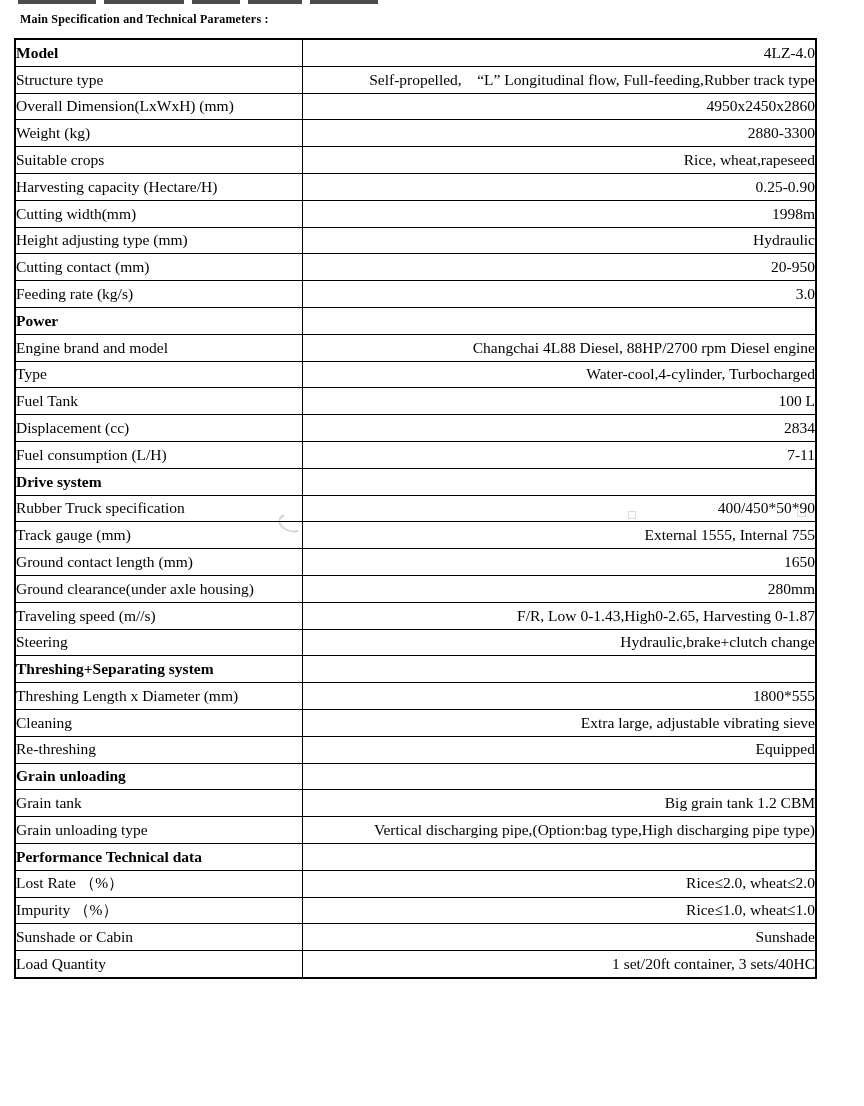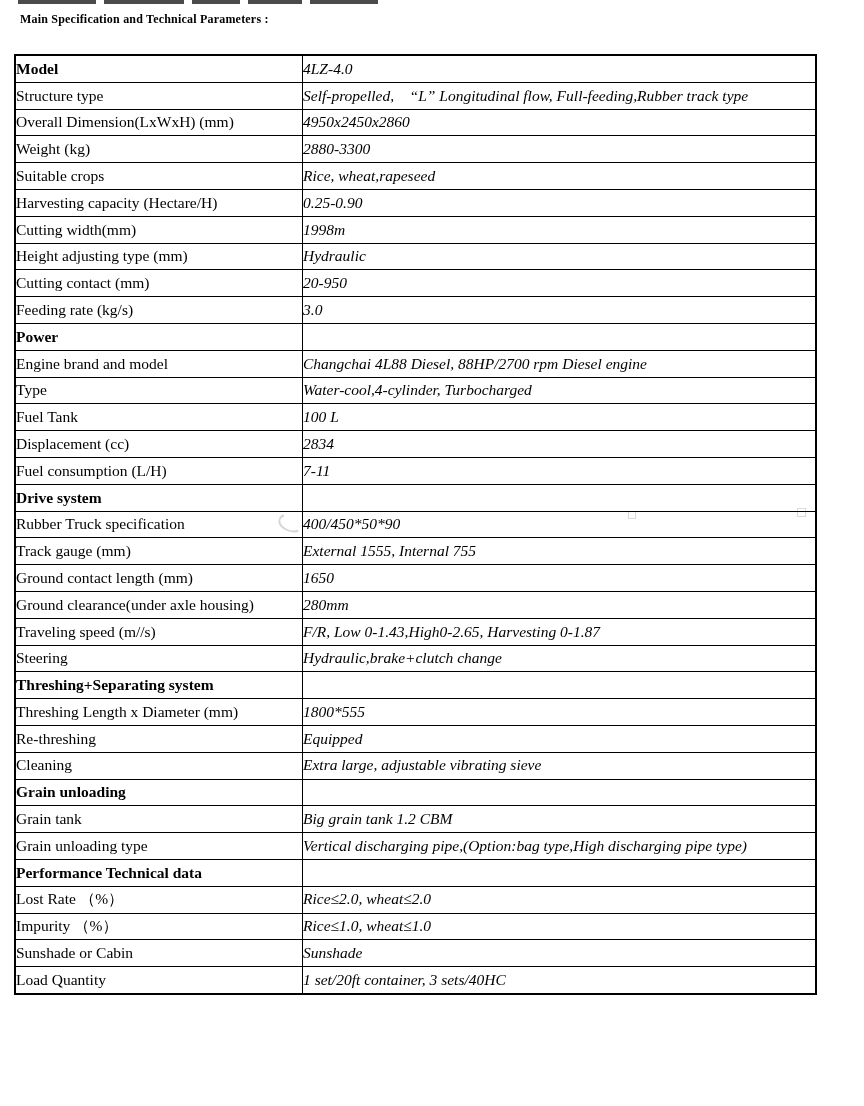--- a/index.html
+++ b/index.html
@@ -29,21 +29,21 @@
     top: 12px;
     margin: 0;
     font-size: 12px;
     font-weight: bold;
     letter-spacing: .2px;
     white-space: nowrap;
   }
   table.spec {
     position: absolute;
     left: 14px;
-    top: 54px;
+    top: 38px;
     width: 803px;
     border-collapse: collapse;
     table-layout: fixed;
     border: 2px solid #000;
   }
   table.spec td {
     border: 1px solid #000;
     height: 25.8px;
     padding: 0;
     font-size: 15.5px;
@@ -51,23 +51,22 @@
     vertical-align: middle;
     overflow: hidden;
     white-space: nowrap;
   }
   td.param {
     width: 286px;
     padding-left: 7px;
     text-align: left;
   }
   td.value {
-    text-align: left;
+    text-align: right;
     font-size: 15px;
-    font-style: italic;
   }
   tr.section td.param, tr.bold td.param {
     font-weight: bold;
   }
   
   .wm-swirl {
     position: absolute;
     left: 278px;
     top: 514px;
     width: 22px;
@@ -195,26 +194,26 @@
       </tr>
       <tr class="section">
         <td class="param">Threshing+Separating system</td>
         <td class="value"></td>
       </tr>
       <tr>
         <td class="param">Threshing Length x Diameter (mm)</td>
         <td class="value">1800*555</td>
       </tr>
       <tr>
+        <td class="param">Cleaning</td>
+        <td class="value">Extra large, adjustable vibrating sieve</td>
+      </tr>
+      <tr>
         <td class="param">Re-threshing</td>
         <td class="value">Equipped</td>
-      </tr>
-      <tr>
-        <td class="param">Cleaning</td>
-        <td class="value">Extra large, adjustable vibrating sieve</td>
       </tr>
       <tr class="section">
         <td class="param">Grain unloading</td>
         <td class="value"></td>
       </tr>
       <tr>
         <td class="param">Grain tank</td>
         <td class="value">Big grain tank 1.2 CBM</td>
       </tr>
       <tr>

